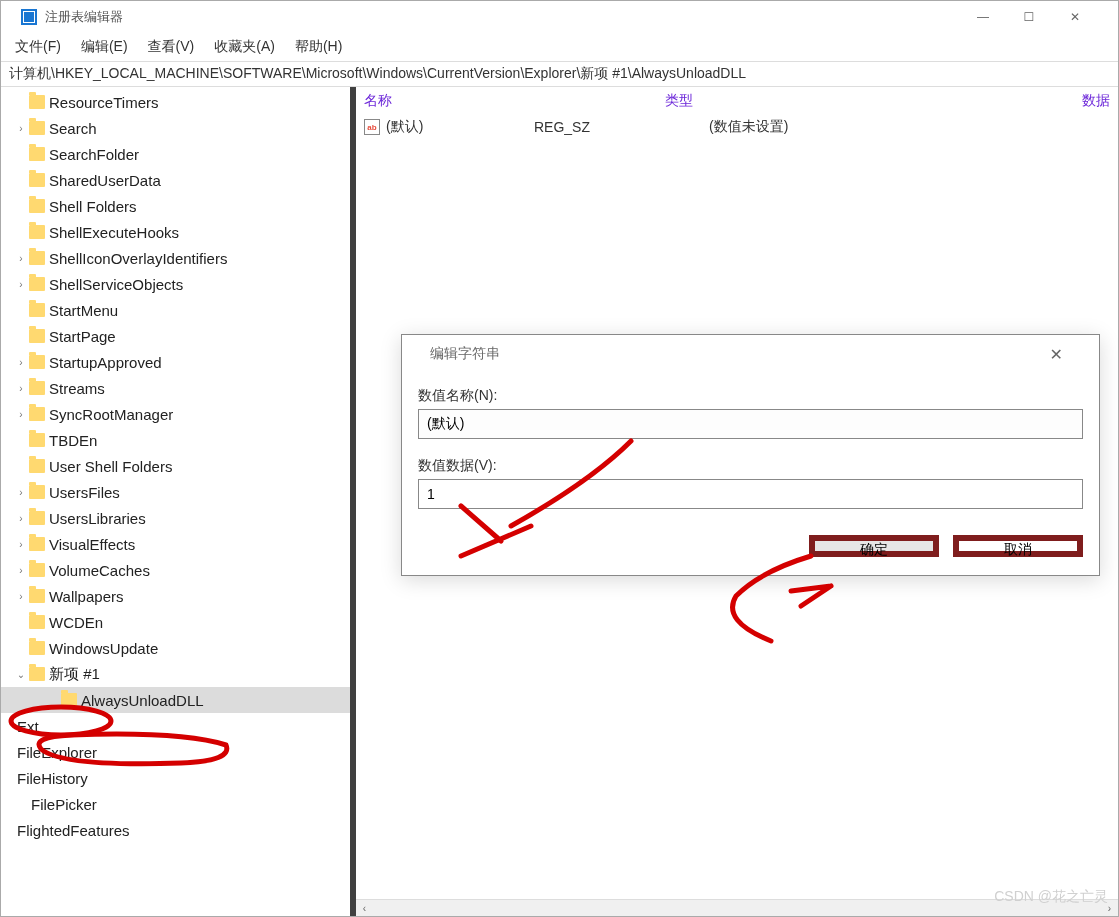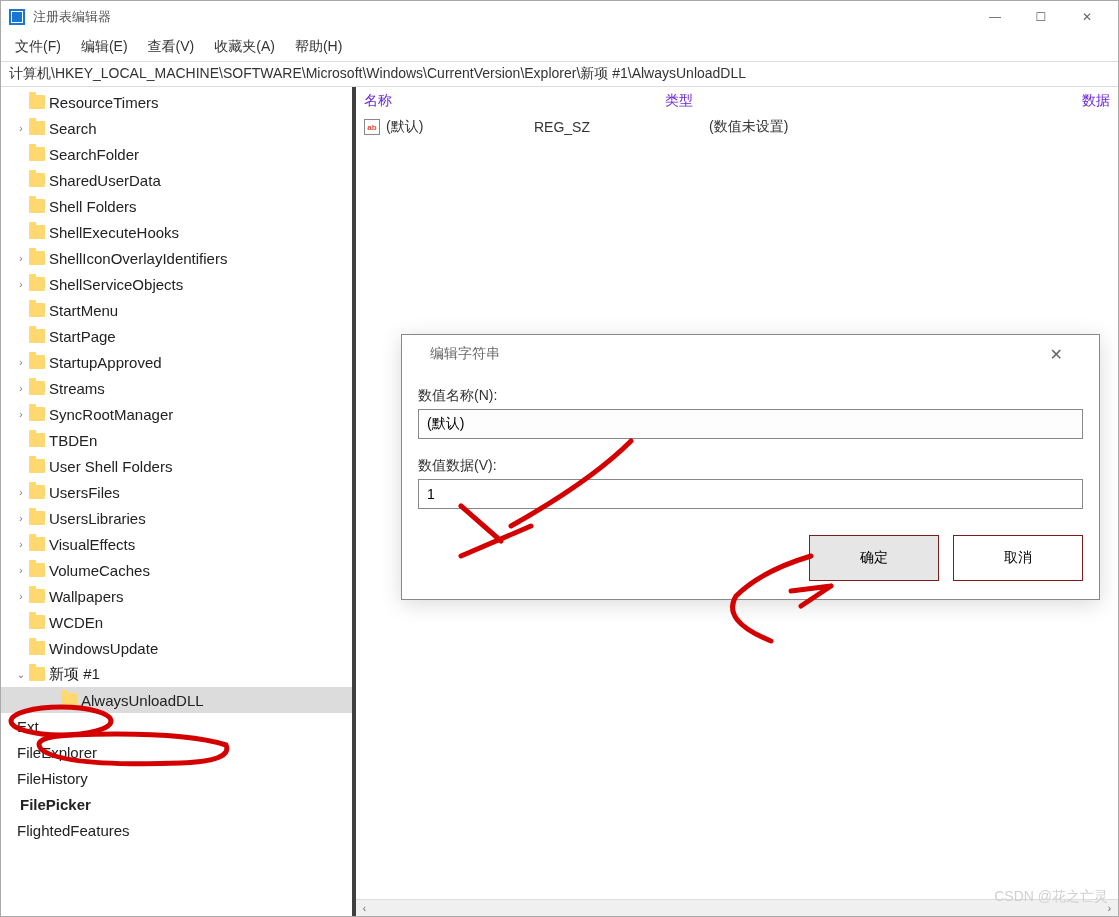--- a/index.html
+++ b/index.html
@@ -1,26 +1,26 @@
 <!DOCTYPE html>
 <html><head>
 <meta charset="utf-8">
 <style>
 * { box-sizing: border-box; margin: 0; padding: 0; font-family: "Microsoft YaHei", "Segoe UI", sans-serif; }
 body { width: 1119px; height: 917px; background: #fff; border: 1px solid #aaa; display: flex; flex-direction: column; position: relative; overflow: hidden; }
-.titlebar { height: 32px; display: flex; align-items: center; padding: 0 8px; color: #555; font-size: 13px; }
+.titlebar { height: 32px; display: flex; align-items: center; padding: 0 20px; color: #555; font-size: 13px; }
 .titlebar .app-icon { width: 16px; height: 16px; background: #1976d2; margin-right: 8px; display: inline-block; position: relative; }
 .titlebar .app-icon::after { content: ""; position: absolute; inset: 2px; border: 1px solid #fff; }
 .titlebar .spacer { flex: 1; }
 .titlebar .winbtn { width: 46px; height: 32px; display: flex; align-items: center; justify-content: center; color: #666; font-size: 12px; }
 .menubar { height: 28px; display: flex; align-items: center; padding: 0 6px; font-size: 14px; color: #333; gap: 4px; }
 .menubar span { padding: 2px 8px; }
 .addrbar { border-top: 1px solid #ddd; border-bottom: 1px solid #ddd; height: 26px; font-size: 14px; color: #333; padding: 3px 8px; white-space: nowrap; overflow: hidden; }
 .content { flex: 1; display: flex; min-height: 0; }
-.tree { width: 355px; border-right: 4px solid #404040; overflow-y: scroll; overflow-x: hidden; padding: 2px 0; position: relative; font-size: 15px; color: #222; }
+.tree { width: 355px; border-right: 6px solid #404040; overflow-y: scroll; overflow-x: hidden; padding: 2px 0; position: relative; font-size: 15px; color: #222; }
 .tree-item { display: flex; align-items: center; height: 26px; padding-left: 14px; white-space: nowrap; }
 .tree-item.indent { padding-left: 46px; }
 .tree-item.noindent { padding-left: 2px; }
 .tree-item.sel { background: #dcdcdc; }
 .chev { width: 12px; display: inline-block; color: #777; font-size: 10px; text-align: center; }
 .folder { width: 16px; height: 14px; background: #ffd970; border-radius: 1px; display: inline-block; margin: 0 4px 0 2px; position: relative; }
 .folder::before { content: ""; position: absolute; top: -3px; left: 0; width: 7px; height: 3px; background: #ffd970; border-radius: 1px 1px 0 0; }
 .list { flex: 1; overflow: auto; font-size: 14px; color: #333; position: relative; }
 .list-head { display: flex; height: 28px; align-items: center; border-bottom: 1px solid transparent; color: #6d28d9; text-align: right; }
 .list-head > div { padding: 0 8px; }
@@ -37,21 +37,21 @@
 .dialog { position: absolute; left: 400px; top: 333px; width: 699px; background: #fff; border: 1px solid #888; box-shadow: 0 4px 20px rgba(0,0,0,.15); }
 .dlg-title { height: 38px; display: flex; align-items: center; padding: 0 28px; color: #666; font-size: 14px; }
 .dlg-title .spacer { flex: 1; }
 .dlg-close { font-size: 16px; color: #666; padding: 4px 8px; }
 .dlg-body { padding: 14px 16px 18px; }
 .dlg-label { font-size: 14px; color: #333; margin-bottom: 4px; }
 .dlg-input { width: 100%; height: 30px; border: 1px solid #888; padding: 0 8px; font-size: 14px; background: #fff; }
 .dlg-input.ro { background: #fdfdfd; }
 .dlg-gap { height: 18px; }
 .dlg-btns { display: flex; justify-content: flex-end; gap: 14px; margin-top: 26px; }
-.dlg-btn { width: 130px; height: 46px; border: 1px solid #7f1d1d; background: #fff; font-size: 14px; }
+.dlg-btn { width: 130px; height: 22px; border: 6px solid #7f1d1d; background: #fff; font-size: 14px; }
 .dlg-btn.def { background: #e6e6e6; }
 .watermark { position: absolute; right: 10px; bottom: 10px; color: #d0d0d0; font-size: 14px; pointer-events: none; }
 .annot { position: absolute; pointer-events: none; z-index: 100; }
 .annot path, .annot ellipse { fill: none; stroke: #d40000; stroke-width: 5; stroke-linecap: round; }
 ::-webkit-scrollbar { width: 17px; height: 17px; }
 ::-webkit-scrollbar-track { background: #f0f0f0; }
 ::-webkit-scrollbar-thumb { background: #c0c0c0; }
 ::-webkit-scrollbar-button { background: #f0f0f0; height: 17px; }
 </style>
 </head>
@@ -194,21 +194,21 @@
         <span>新项 #1</span>
       </div>
       <div class="tree-item sel indent">
         <span class="chev"></span>
         <span class="folder"></span>
         <span>AlwaysUnloadDLL</span>
       </div>
       <div class="tree-item noindent" style="padding-left: 2px;"><span style="width:14px;display:inline-block"></span>Ext</div>
       <div class="tree-item noindent" style="padding-left: 2px;"><span style="width:14px;display:inline-block"></span>FileExplorer</div>
       <div class="tree-item noindent" style="padding-left: 2px;"><span style="width:14px;display:inline-block"></span>FileHistory</div>
-      <div class="tree-item noindent" style="padding-left: 5px; font-weight: bold;"><span style="width:14px;display:inline-block"></span>FilePicker</div>
+      <div class="tree-item noindent" style="padding-left: 16px;"><span style="width:14px;display:inline-block"></span>FilePicker</div>
       <div class="tree-item noindent" style="padding-left: 2px;"><span style="width:14px;display:inline-block"></span>FlightedFeatures</div>
     </div>
 
   <div class="list">
     <div class="list-head">
       <div class="c1">名称</div>
       <div class="c2">类型</div>
       <div class="c3">数据</div>
     </div>
     <div class="list-row">

